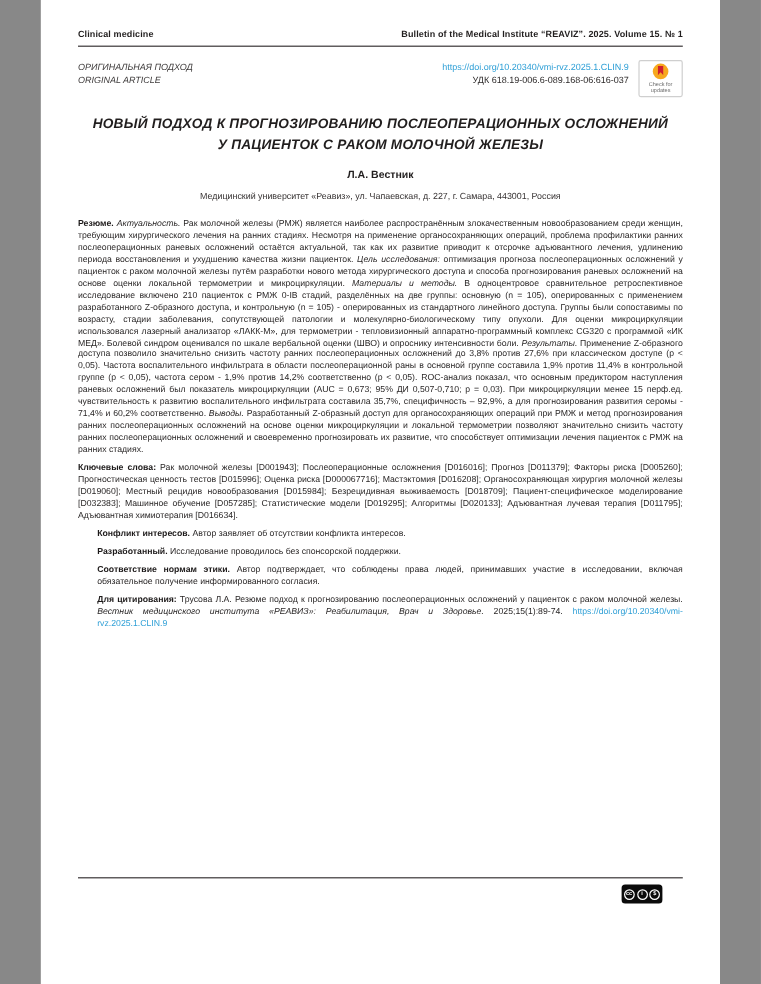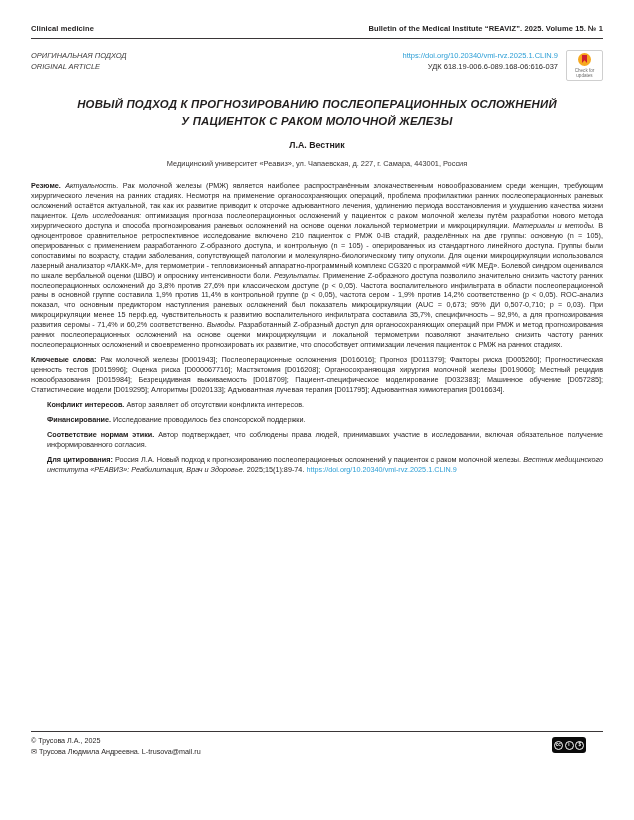--- a/index.html
+++ b/index.html
@@ -3,21 +3,21 @@
 <meta charset="utf-8">
 <style>
   :root{
     --link:#2e9fd6;
     --ink:#211e1e;
     --rule:#3a3637;
   }
   *{margin:0;padding:0;box-sizing:border-box;}
   html,body{background:#888;}
   .page{
-    width:634px;height:820px;margin:0 auto;background:#ffffff;position:relative;
+    width:566px;height:820px;margin:0 auto;background:#ffffff;position:relative;
     font-family:"Liberation Sans", sans-serif;color:var(--ink);overflow:hidden;
   }
   .content{padding:24px 31px 0 31px;}
 
   
   .journal-line{display:flex;justify-content:space-between;align-items:baseline;
     font-size:7.5px;font-weight:700;letter-spacing:0.1px;}
   .rule{border-top:1.6px solid var(--rule);margin-top:5px;}
   .meta-row{display:flex;margin-top:11px;align-items:flex-start;}
   .article-type{font-style:italic;font-size:7.5px;line-height:11px;color:#3d3a3a;}
@@ -88,33 +88,27 @@
       <div>НОВЫЙ ПОДХОД К ПРОГНОЗИРОВАНИЮ ПОСЛЕОПЕРАЦИОННЫХ ОСЛОЖНЕНИЙ</div>
       <div>У ПАЦИЕНТОК С РАКОМ МОЛОЧНОЙ ЖЕЛЕЗЫ</div>
     </div>
 
     <div class="author">Л.А. Вестник</div>
     <div class="affiliation">Медицинский университет «Реавиз», ул. Чапаевская, д. 227, г. Самара, 443001, Россия</div>
 
     <p class="para abstract"><span class="run-b">Резюме.</span><span> </span><span class="run-i">Актуальность.</span><span> Рак молочной железы (РМЖ) является наиболее распространённым злокачественным новообразованием среди женщин, требующим хирургического лечения на ранних стадиях. Несмотря на применение органосохраняющих операций, проблема профилактики ранних послеоперационных раневых осложнений остаётся актуальной, так как их развитие приводит к отсрочке адъювантного лечения, удлинению периода восстановления и ухудшению качества жизни пациенток. </span><span class="run-i">Цель исследования:</span><span> оптимизация прогноза послеоперационных осложнений у пациенток с раком молочной железы путём разработки нового метода хирургического доступа и способа прогнозирования раневых осложнений на основе оценки локальной термометрии и микроциркуляции. </span><span class="run-i">Материалы и методы.</span><span> В одноцентровое сравнительное ретроспективное исследование включено 210 пациенток с РМЖ 0-IB стадий, разделённых на две группы: основную (n = 105), оперированных с применением разработанного Z-образного доступа, и контрольную (n = 105) - оперированных из стандартного линейного доступа. Группы были сопоставимы по возрасту, стадии заболевания, сопутствующей патологии и молекулярно-биологическому типу опухоли. Для оценки микроциркуляции использовался лазерный анализатор «ЛАКК-М», для термометрии - тепловизионный аппаратно-программный комплекс CG320 с программой «ИК МЕД». Болевой синдром оценивался по шкале вербальной оценки (ШВО) и опроснику интенсивности боли. </span><span class="run-i">Результаты.</span><span> Применение Z-образного доступа позволило значительно снизить частоту ранних послеоперационных осложнений до 3,8% против 27,6% при классическом доступе (p &lt; 0,05). Частота воспалительного инфильтрата в области послеоперационной раны в основной группе составила 1,9% против 11,4% в контрольной группе (p &lt; 0,05), частота сером - 1,9% против 14,2% соответственно (p &lt; 0,05). ROC-анализ показал, что основным предиктором наступления раневых осложнений был показатель микроциркуляции (AUC = 0,673; 95% ДИ 0,507-0,710; p = 0,03). При микроциркуляции менее 15 перф.ед. чувствительность к развитию воспалительного инфильтрата составила 35,7%, специфичность – 92,9%, а для прогнозирования развития серомы - 71,4% и 60,2% соответственно. </span><span class="run-i">Выводы.</span><span> Разработанный Z-образный доступ для органосохраняющих операций при РМЖ и метод прогнозирования ранних послеоперационных осложнений на основе оценки микроциркуляции и локальной термометрии позволяют значительно снизить частоту ранних послеоперационных осложнений и своевременно прогнозировать их развитие, что способствует оптимизации лечения пациенток с РМЖ на ранних стадиях.</span></p>
     <p class="para kw"><span class="run-b">Ключевые слова:</span><span> Рак молочной железы [D001943]; Послеоперационные осложнения [D016016]; Прогноз [D011379]; Факторы риска [D005260]; Прогностическая ценность тестов [D015996]; Оценка риска [D000067716]; Мастэктомия [D016208]; Органосохраняющая хирургия молочной железы [D019060]; Местный рецидив новообразования [D015984]; Безрецидивная выживаемость [D018709]; Пациент-специфическое моделирование [D032383]; Машинное обучение [D057285]; Статистические модели [D019295]; Алгоритмы [D020133]; Адъювантная лучевая терапия [D011795]; Адъювантная химиотерапия [D016634].</span></p>
     <p class="para note"><span class="run-b">Конфликт интересов.</span><span> Автор заявляет об отсутствии конфликта интересов.</span></p>
-    <p class="para note"><span class="run-b">Финансирование.</span><span> Исследование проводилось без спонсорской поддержки.</span></p>
+    <p class="para note"><span class="run-b">Разработанный.</span><span> Исследование проводилось без спонсорской поддержки.</span></p>
     <p class="para note"><span class="run-b">Соответствие нормам этики.</span><span> Автор подтверждает, что соблюдены права людей, принимавших участие в исследовании, включая обязательное получение информированного согласия.</span></p>
-    <p class="para note"><span class="run-b">Для цитирования:</span><span> Россия Л.А. Новый подход к прогнозированию послеоперационных осложнений у пациенток с раком молочной железы. </span><span class="run-i">Вестник медицинского института «РЕАВИЗ»: Реабилитация, Врач и Здоровье.</span><span> 2025;15(1):89-74. </span><span class="run-l">https://doi.org/10.20340/vmi-rvz.2025.1.CLIN.9</span></p>
+    <p class="para note"><span class="run-b">Для цитирования:</span><span> Трусова Л.А. Резюме подход к прогнозированию послеоперационных осложнений у пациенток с раком молочной железы. </span><span class="run-i">Вестник медицинского института «РЕАВИЗ»: Реабилитация, Врач и Здоровье.</span><span> 2025;15(1):89-74. </span><span class="run-l">https://doi.org/10.20340/vmi-rvz.2025.1.CLIN.9</span></p>
 
   </div>
 
   <div class="footer-rule"></div>
-  <div class="footer-text">
-    <div>© Трусова Л.А., 2025</div>
-    <div>
-      <span class="envelope">✉</span><span>Трусова Людмила Андреевна. L-trusova@mail.ru</span>
-    </div>
-  </div>
 
   <div class="ccbadge" title="CC BY-NC">
     <span class="cc-circle">cc</span>
     <span class="cc-circle">i</span>
     <span class="cc-circle">$</span>
   </div>
 
 </div>
 
 </body></html>

